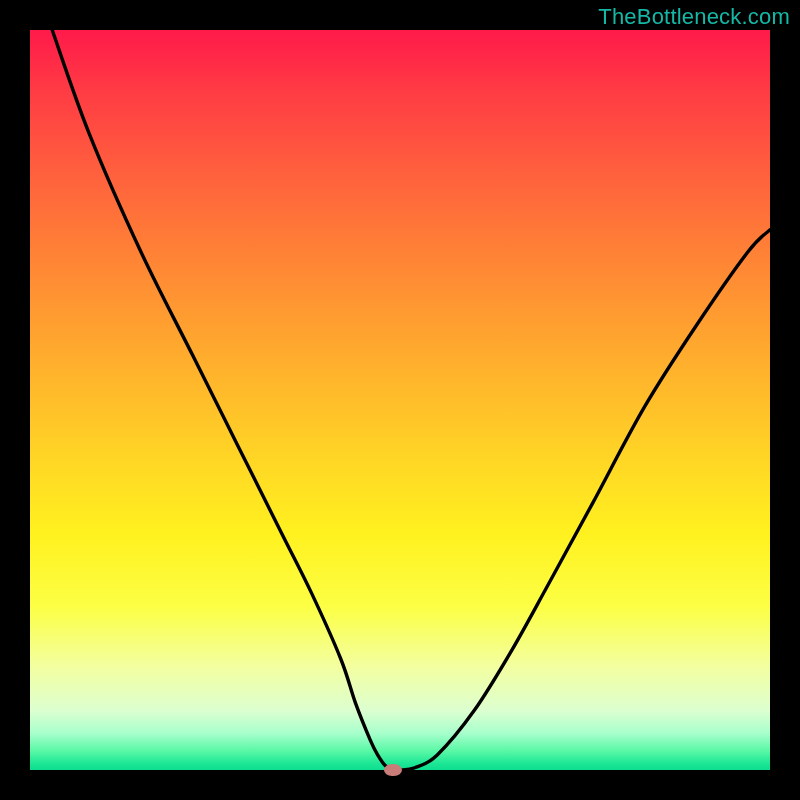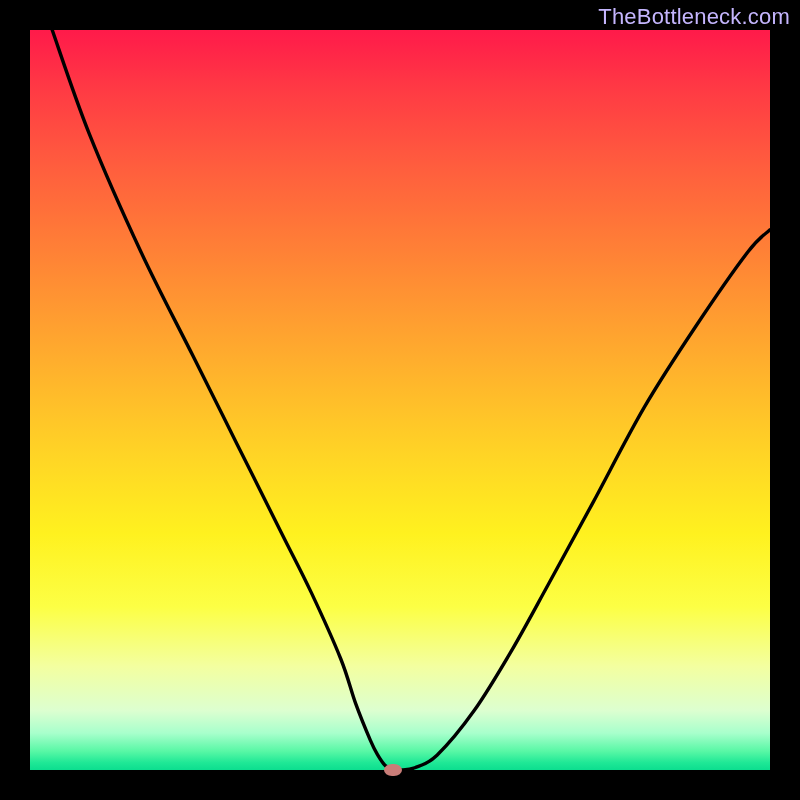--- a/index.html
+++ b/index.html
@@ -13,21 +13,21 @@
   }
   .wrap {
     position: relative;
     width: 800px;
     height: 800px;
   }
   .watermark {
     position: absolute;
     top: 4px;
     right: 10px;
-    color: #c4b5fd;
+    color: #14b8a6;
     font-size: 22px;
     letter-spacing: 0.2px;
     z-index: 10;
     user-select: none;
     text-align: right;
   }
   .plot {
     position: absolute;
     left: 30px;
     top: 30px;

